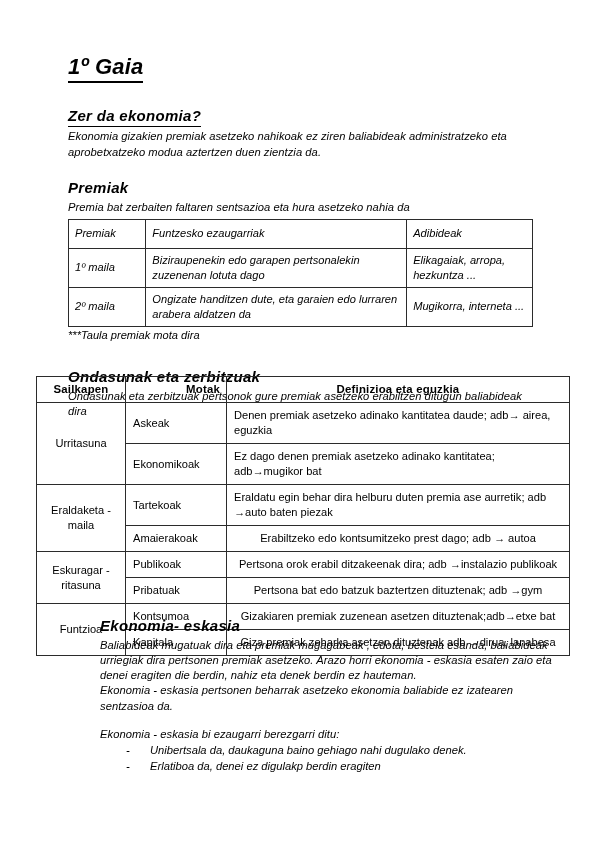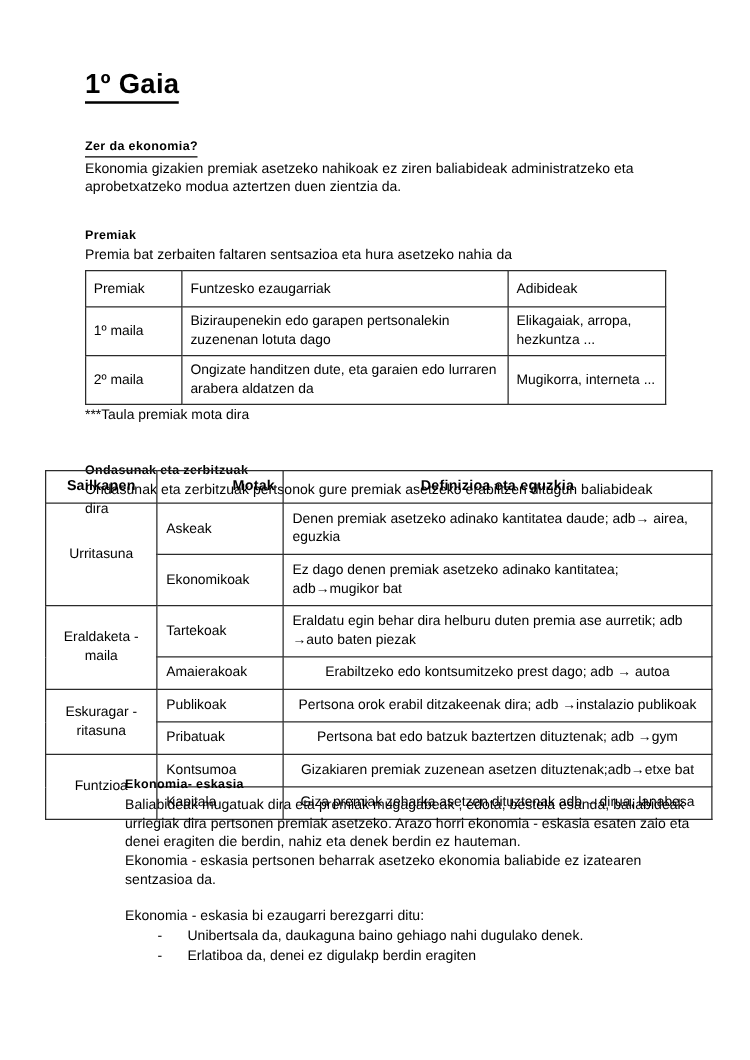--- a/index.html
+++ b/index.html
@@ -20,35 +20,36 @@
     height: 848px;
     background: #ffffff;
     box-sizing: border-box;
     overflow: hidden;
   }
   .content {
     position: absolute;
     left: 68px;
     top: 55px;
     width: 465px;
+    font-style: italic;
   }
 
   
   h1.doc-title {
     font-size: 22px;
     font-weight: bold;
     margin: 0 0 24px 0;
     padding: 0 0 1px 0;
     display: inline-block;
     border-bottom: 2px solid #000;
     letter-spacing: 0.2px;
     line-height: 1.12;
   }
   h2.sec-title {
-    font-size: 10px;
+    font-size: 15px;
     font-weight: bold;
     margin: 0 0 2px 0;
     padding: 0 0 1px 0;
     display: inline-block;
     border-bottom: 1.6px solid #000;
     letter-spacing: 0.3px;
     line-height: 1.25;
   }
   h2.sec-title.no-underline {
     border-bottom: none;

